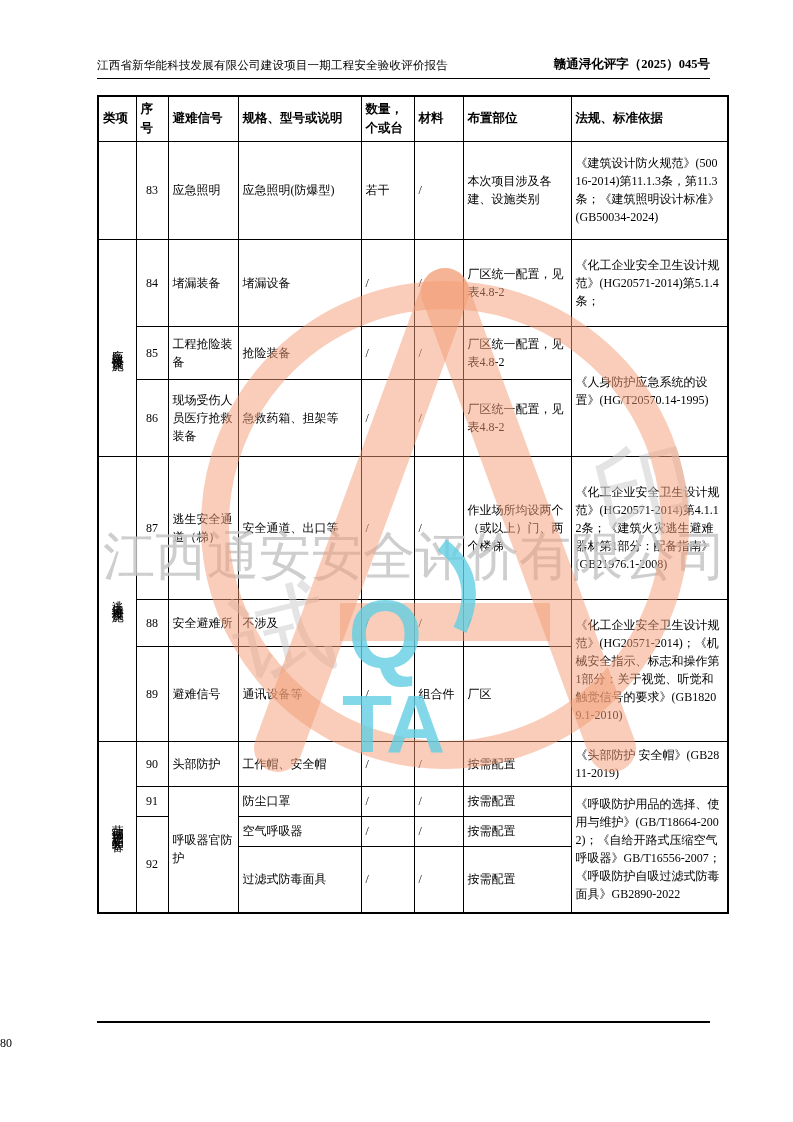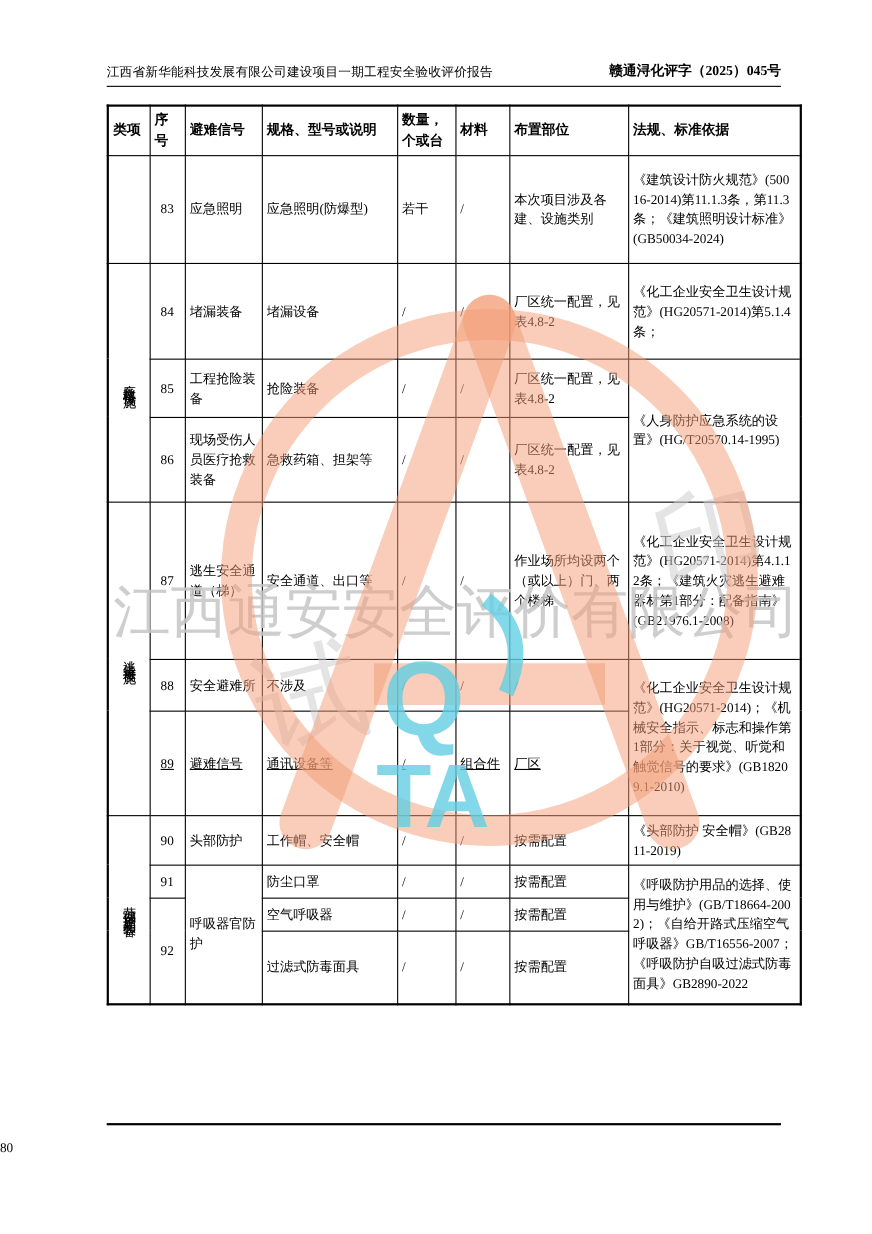--- a/index.html
+++ b/index.html
@@ -31,21 +31,21 @@
   td.law { font-size:11.8px; line-height:1.4; vertical-align:middle; }
   td.no  { text-align:center; padding:2px 1px; }
   td.cat { text-align:center; padding:1px; }
   .vert {
     writing-mode:vertical-rl; text-orientation:upright;
     display:inline-block; letter-spacing:2px; line-height:1.1;
   }
   tr.h45  { height:45px;margin-left:22px; }  tr.h98  { height:98px; }
   tr.h87  { height:87px; }  tr.h53  { height:53px; }
   tr.h77  { height:77px; }  tr.h143 { height:143px; }
-  tr.h47  { height:47px;padding-left:20px; }  tr.h95  { height:95px;text-decoration:underline; }
+  tr.h47  { height:47px;padding-left:20px; }  tr.h95  { height:95px; }
   tr.h30  { height:30px; }  tr.h67  { height:67px; }
 
   .watermark { position:absolute; inset:0; pointer-events:none; }
   .wm-company {
     position:absolute; left:103px; top:522px;
     font-size:52px; color:#c6c6c6; opacity:0.85; white-space:nowrap;
     letter-spacing:0px; font-family:"Liberation Serif", serif;
   }
   .wm-stamp {
     position:absolute; font-size:100px; color:#cecece; opacity:0.55;

